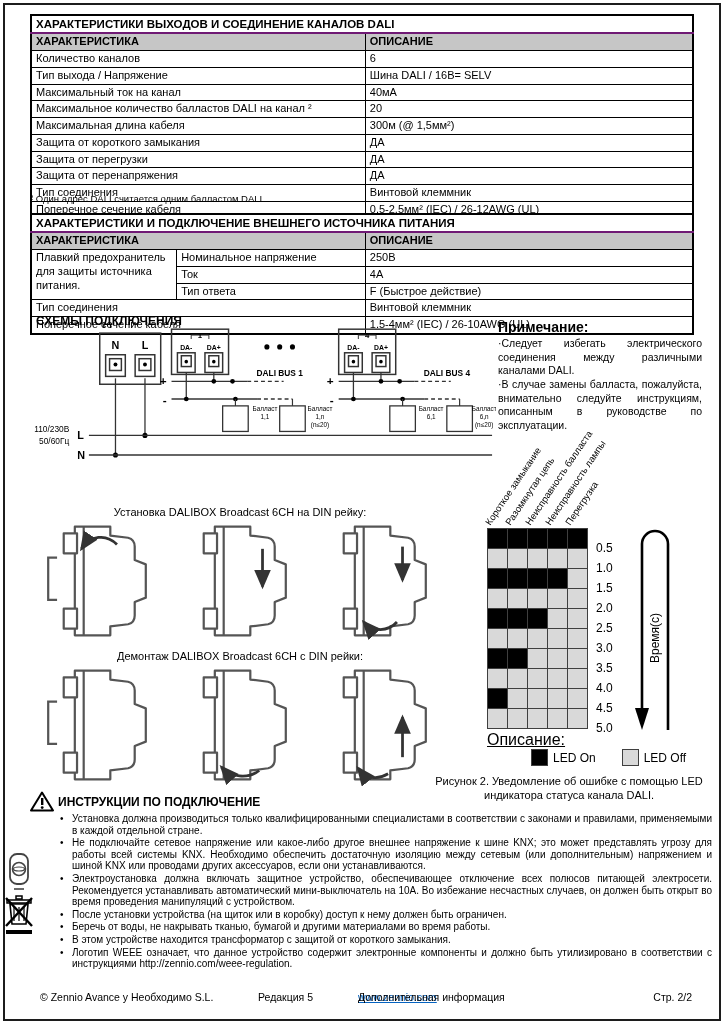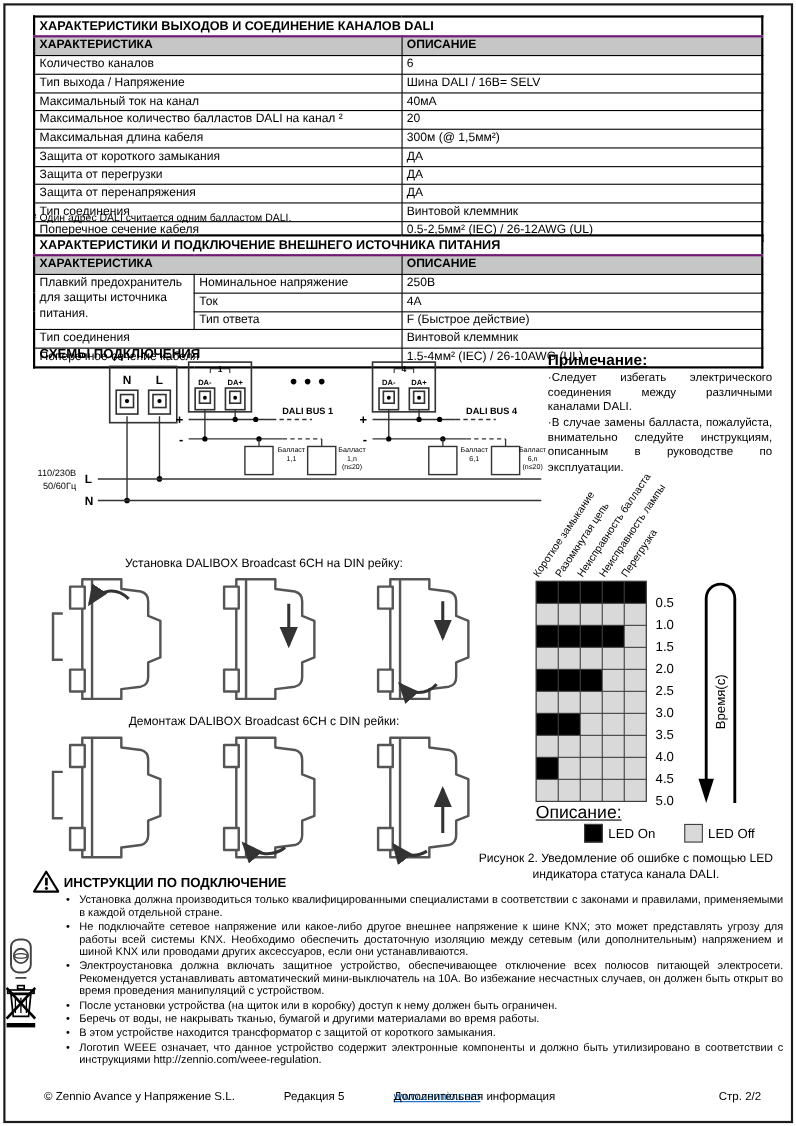--- a/index.html
+++ b/index.html
@@ -460,18 +460,18 @@
     <path d="M7,11 H25 L23,31 H9 Z" fill="none" stroke="#000" stroke-width="1.6"></path>
     <line x1="11" y1="14" x2="11" y2="28" stroke="#000" stroke-width="1.2"></line>
     <line x1="16" y1="14" x2="16" y2="28" stroke="#000" stroke-width="1.2"></line>
     <line x1="21" y1="14" x2="21" y2="28" stroke="#000" stroke-width="1.2"></line>
     <line x1="3" y1="5" x2="29" y2="33" stroke="#000" stroke-width="2.4"></line>
     <line x1="29" y1="5" x2="3" y2="33" stroke="#000" stroke-width="2.4"></line>
     <rect x="3" y="37" width="26" height="4" fill="#000"></rect>
   </svg>
 
   <div class="footer">
-    <span class="f-copy">© Zennio Avance y Напряжение S.L.</span>
+    <span class="f-copy">© Zennio Avance y Необходимо S.L.</span>
     <span class="f-rev">Редакция 5</span>
     <span class="f-info"><span>Дополнительная информация</span> <a class="f-link" href="#">www.zennio.com</a></span>
     <span class="f-page">Стр. 2/2</span>
   </div>
 </div>
 
 </body></html>

